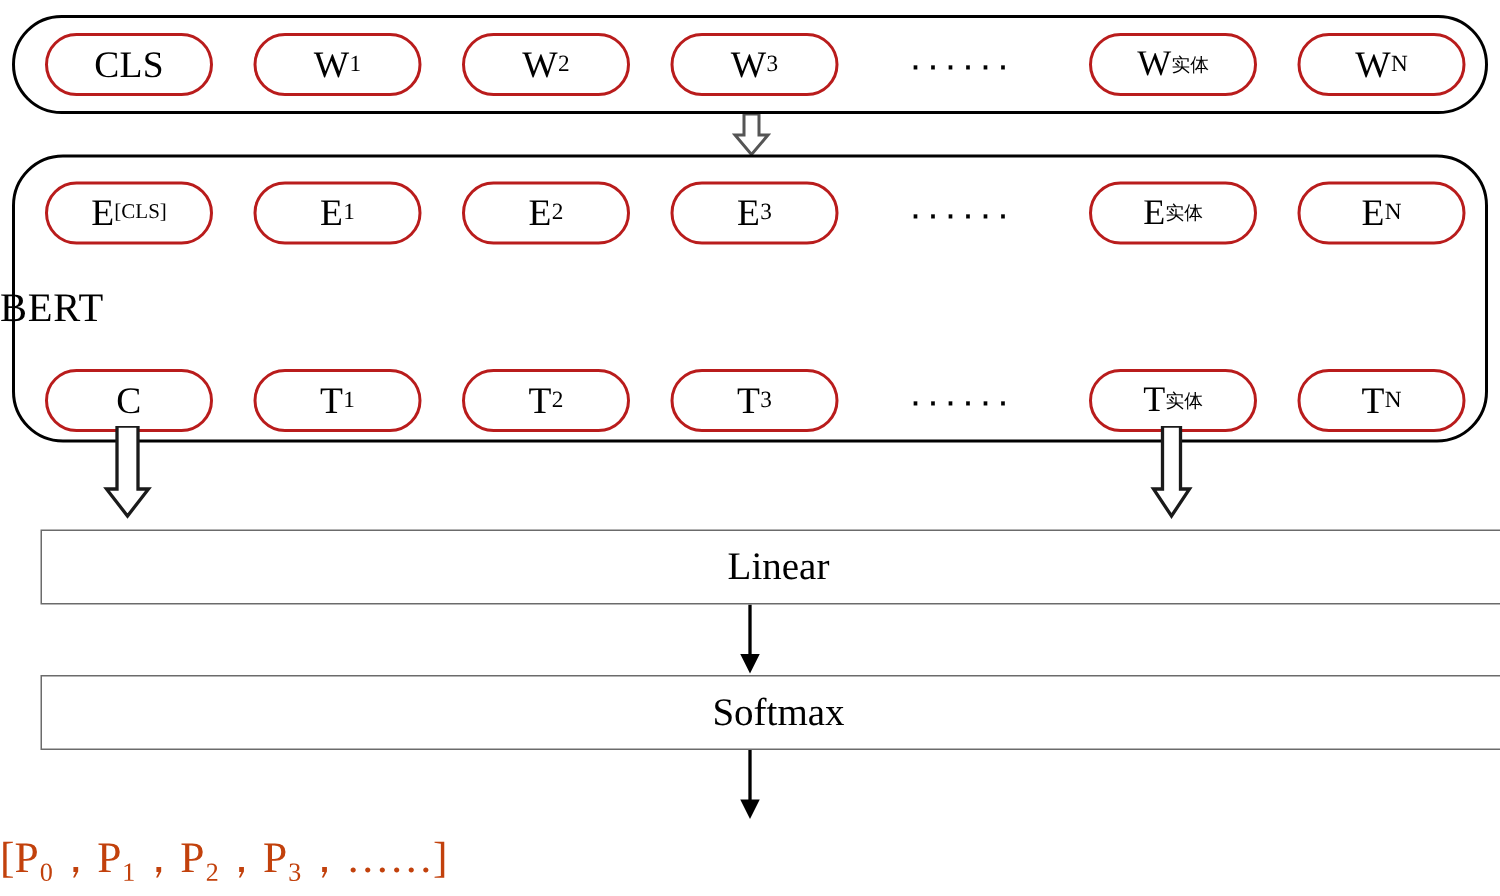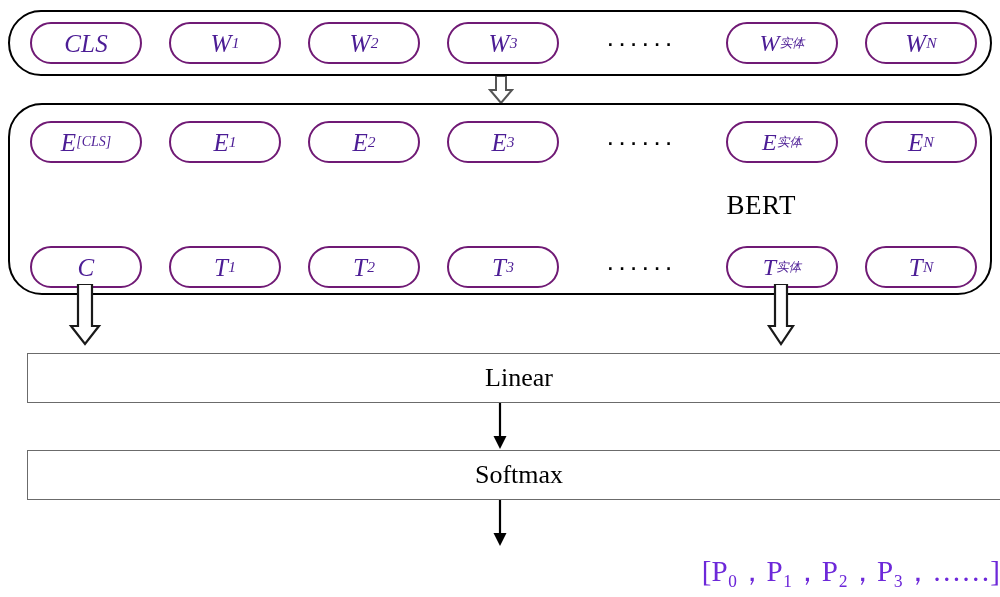--- a/index.html
+++ b/index.html
@@ -47,32 +47,31 @@
     display: block;
   }
   #word-row  { top: 22px; }
   #embed-row { top: 121px; }
   #token-row { top: 246px; }
 
   .pill {
     position: absolute;
     box-sizing: border-box;
     height: 42px;
-    border: 2px solid #701a75;
+    border: 2px solid #b91c1c;
     border-radius: 21px;
     background: #fff;
     display: flex;
     align-items: center;
     justify-content: center;
     font-size: 25px;
     line-height: 1;
-    color: #4c1d95;
+    color: #000000;
     white-space: nowrap;
     letter-spacing: 0.2px;
-    font-style: italic;
   }
   .pill.narrow { font-size: 24px; }
 
   .ellipsis-cell {
     position: absolute;
     height: 42px;
     display: flex;
     align-items: center;
     justify-content: center;
     font-size: 26px;
@@ -97,21 +96,21 @@
     font-size: 0.56em;
     vertical-align: -0.30em;
   }
 
   
   #bert-label {
     position: absolute;
     left: 0;
     width: 796px;
     top: 190px;
-    text-align: right;
+    text-align: left;
     font-size: 27px;
     color: #000;
     letter-spacing: 0.5px;
   }
 
   
   .layer-box {
     position: absolute;
     left: 8px;
     width: 984px;
@@ -140,23 +139,23 @@
     position: absolute;
   }
   .line-arrow svg { display: block; }
 
   
   #output-text {
     position: absolute;
     left: 0;
     width: 1000px;
     top: 552px;
-    text-align: right;
+    text-align: left;
     font-size: 29px;
-    color: #6d28d9;
+    color: #c2410c;
     white-space: nowrap;
   }
 </style>
 </head>
 <body>
 
 <div id="canvas">
 
   <div class="outer-container" id="word-container"></div>
 

